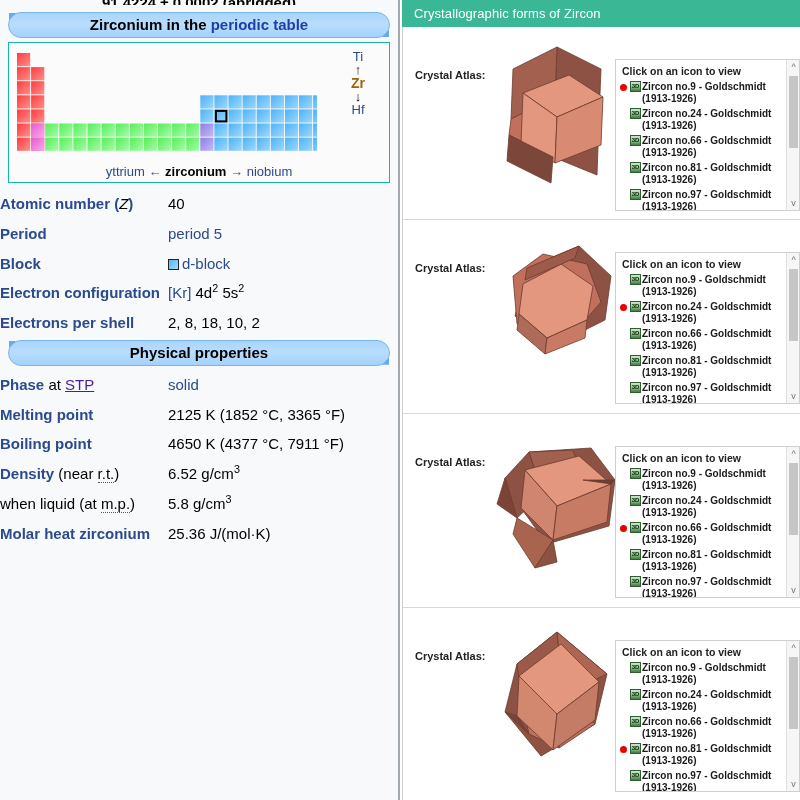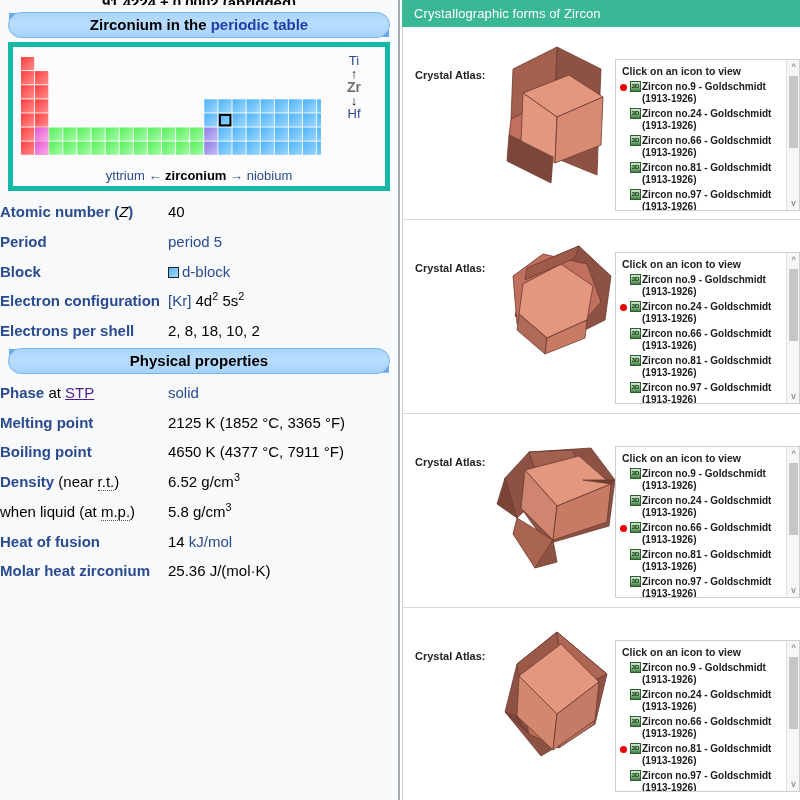--- a/index.html
+++ b/index.html
@@ -45,32 +45,32 @@
   .ib-header .lnk { color: #1f3fa8; }
   .ib-header::before, .ib-header::after {
     content:""; position:absolute; width:7px; height:7px; background:#6aaaea;
   }
   .ib-header::before { left:0; top:0; clip-path: polygon(0 0,100% 0,0 100%); }
   .ib-header::after  { right:0; bottom:0; clip-path: polygon(100% 0,100% 100%,0 100%); }
 
   
   .pt-box {
     margin: 2px 8px 6px 8px;
-    border: 5px solid #14b8a6;
+    border: 1px solid #14b8a6;
     background: #fbfbfb;
     padding: 6px 4px 3px 4px;
   }
   .pt-wrap { position: relative; height: 112px; }
   .pt-grid { position: absolute; left: 4px; top: 4px; }
   .pt-labels {
     position: absolute; right: 4px; top: 0px;
     width: 46px; height: 110px;
     font-size: 13px; color: #2a4b8d; text-align: center;
   }
-  .pt-labels .zr { color:#737373; font-weight:bold; font-size:14px; }
+  .pt-labels .zr { color:#a16207; font-weight:bold; font-size:14px; }
   .pt-arrow { font-size: 13px; color:#000; line-height: 11px; }
   .pt-caption {
     text-align: center; font-size: 13px; color: #2a4b8d;
     padding-top: 3px;
   }
   .pt-caption b { color: #000; }
 
   
   table.props { width: 100%; border-collapse: collapse; }
   table.props td {
@@ -406,24 +406,20 @@
           </tr>
           <tr>
             <td class="k">Density <span class="plain">(near <span class="dotted">r.t.</span>)</span></td>
             <td class="v">6.52 g/cm<sup>3</sup></td>
           </tr>
           <tr>
             <td class="k"><span class="plain">when liquid (at <span class="dotted">m.p.</span>)</span></td>
             <td class="v">5.8 g/cm<sup>3</sup></td>
           </tr>
           <tr>
-            <td class="k">Heat of fusion</td>
-            <td class="v">14 <span class="lnkv">kJ/mol</span></td>
-          </tr>
-          <tr>
             <td class="k">Molar heat zirconium</td>
             <td class="v">25.36 J/(mol·K)</td>
           </tr>
         </tbody>
     </table>
   </div>
 
   <div id="rightpane">
     <div class="app-titlebar">
       <span>Crystallographic forms of Zircon</span>

